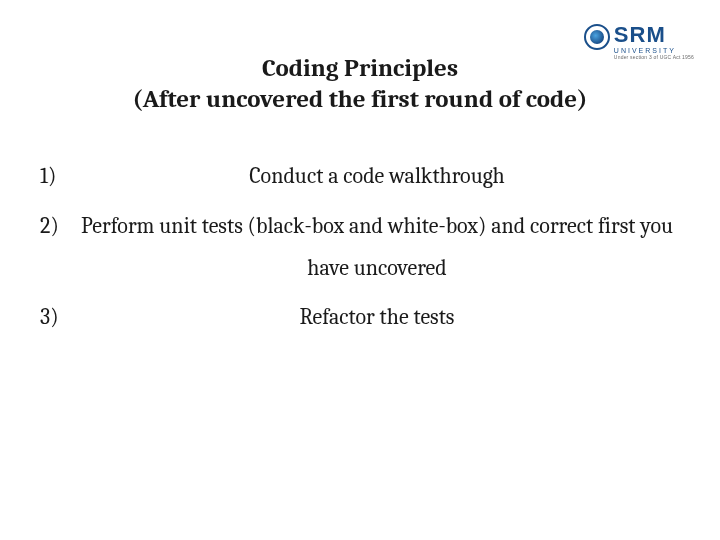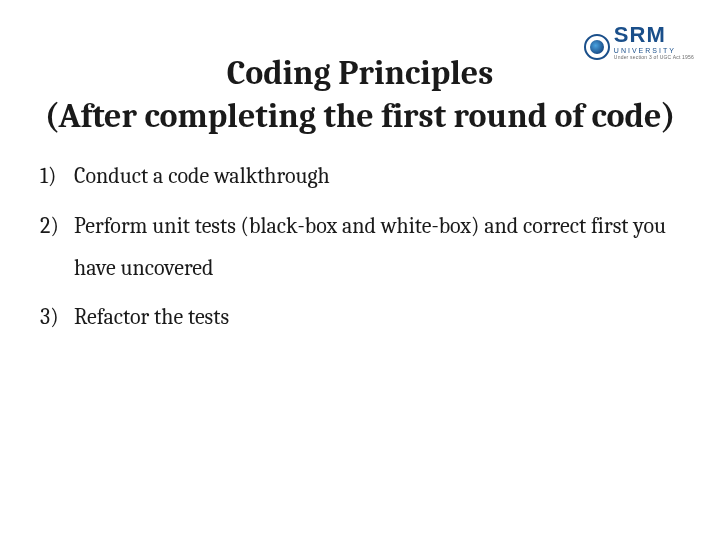--- a/index.html
+++ b/index.html
@@ -15,21 +15,21 @@
   .slide {
     position: relative;
     width: 720px;
     height: 540px;
   }
   .logo {
     position: absolute;
     top: 24px;
     right: 26px;
     display: flex;
-    align-items: flex-end;
+    align-items: flex-start;
     gap: 4px;
   }
   .logo-emblem {
     width: 26px;
     height: 26px;
     border-radius: 50%;
     border: 2px solid #1a4f8a;
     display: flex;
     align-items: center;
     justify-content: center;
@@ -69,21 +69,21 @@
   }
   .title-block {
     position: absolute;
     top: 52px;
     left: 0;
     right: 0;
     text-align: center;
   }
   .title-line {
     font-weight: 700;
-    font-size: 34px;
+    font-size: 25px;
     color: #1a1a1a;
     line-height: 1.25;
   }
   .list {
     position: absolute;
     top: 156px;
     left: 40px;
     right: 40px;
   }
   .item {
@@ -92,41 +92,42 @@
     font-size: 22px;
     line-height: 1.9;
     color: #1a1a1a;
     margin-bottom: 8px;
   }
   .item-num {
     min-width: 34px;
   }
   .item-text {
     flex: 1;
+    text-align: center;
   }
 </style>
 </head>
 <body>
 
 <div class="slide">
 
   <div class="logo">
     <div class="logo-emblem">
       <div class="logo-emblem-inner"></div>
     </div>
     <div class="logo-text">
       <span class="logo-main">SRM</span>
       <span class="logo-sub">UNIVERSITY</span>
       <span class="logo-tag">Under section 3 of UGC Act 1956</span>
     </div>
   </div>
 
   <div class="title-block">
     <div class="title-line">Coding Principles</div>
-    <div class="title-line">(After completing the first round of code)</div>
+    <div class="title-line">(After uncovered the first round of code)</div>
   </div>
 
   <div class="list">
     <div class="item">
       <span class="item-num">1)</span>
       <span class="item-text">Conduct a code walkthrough</span>
     </div>
     <div class="item">
       <span class="item-num">2)</span>
       <span class="item-text">Perform unit tests (black-box and white-box) and correct first you have uncovered</span>

